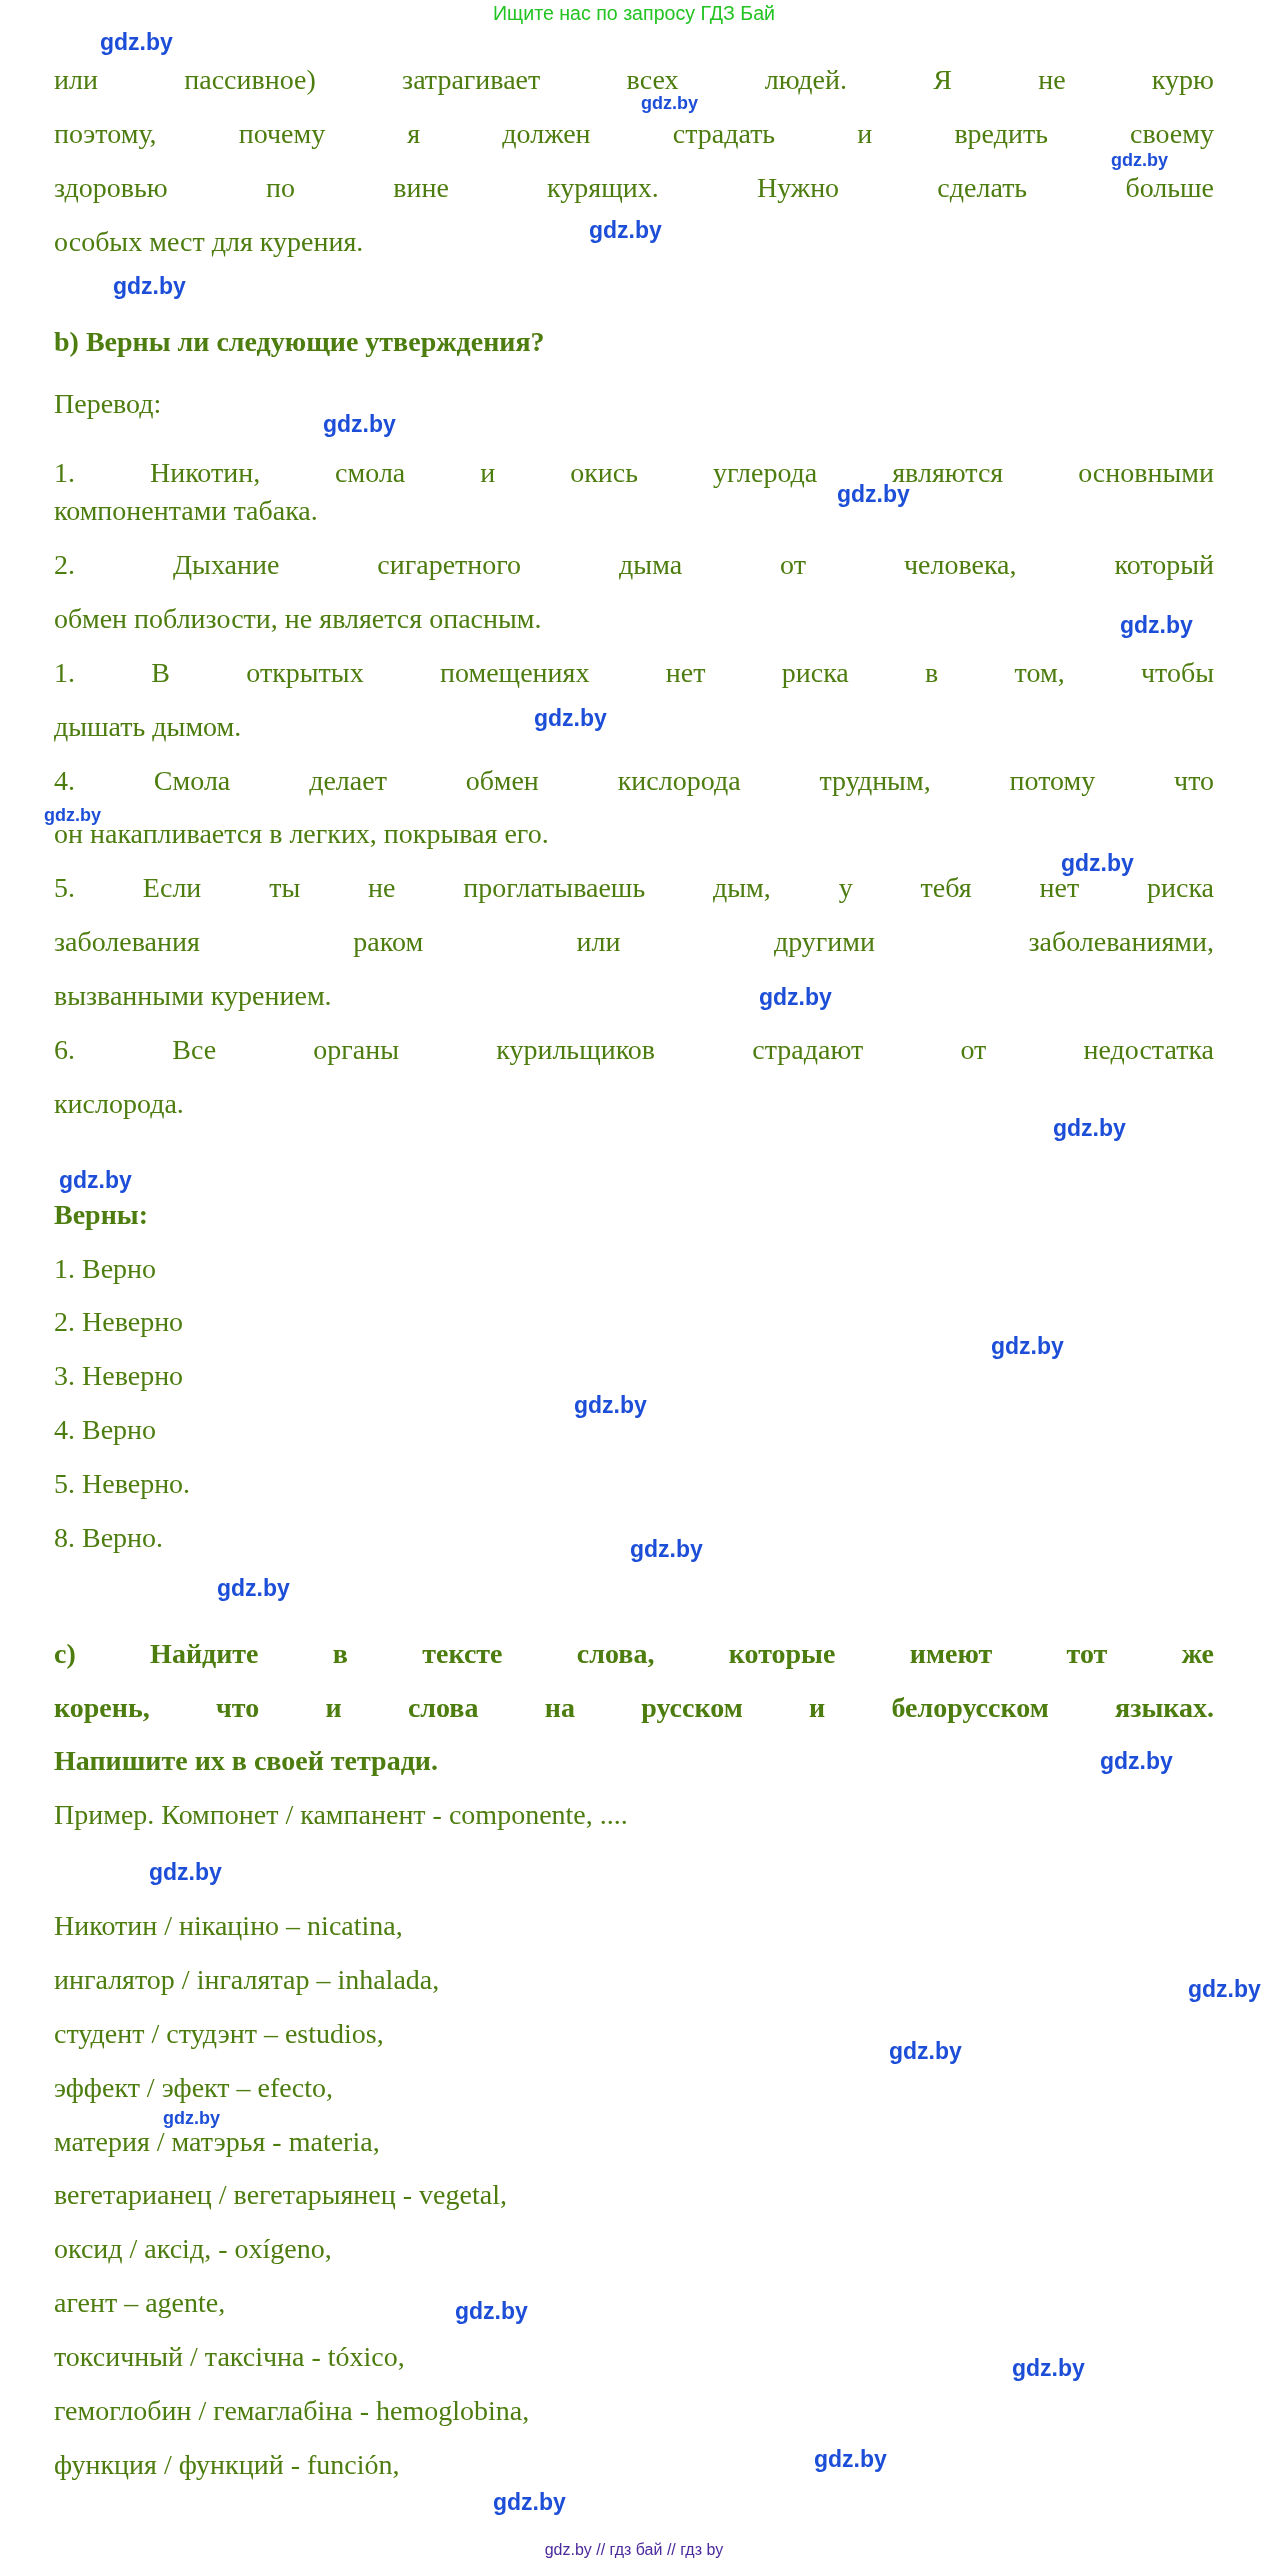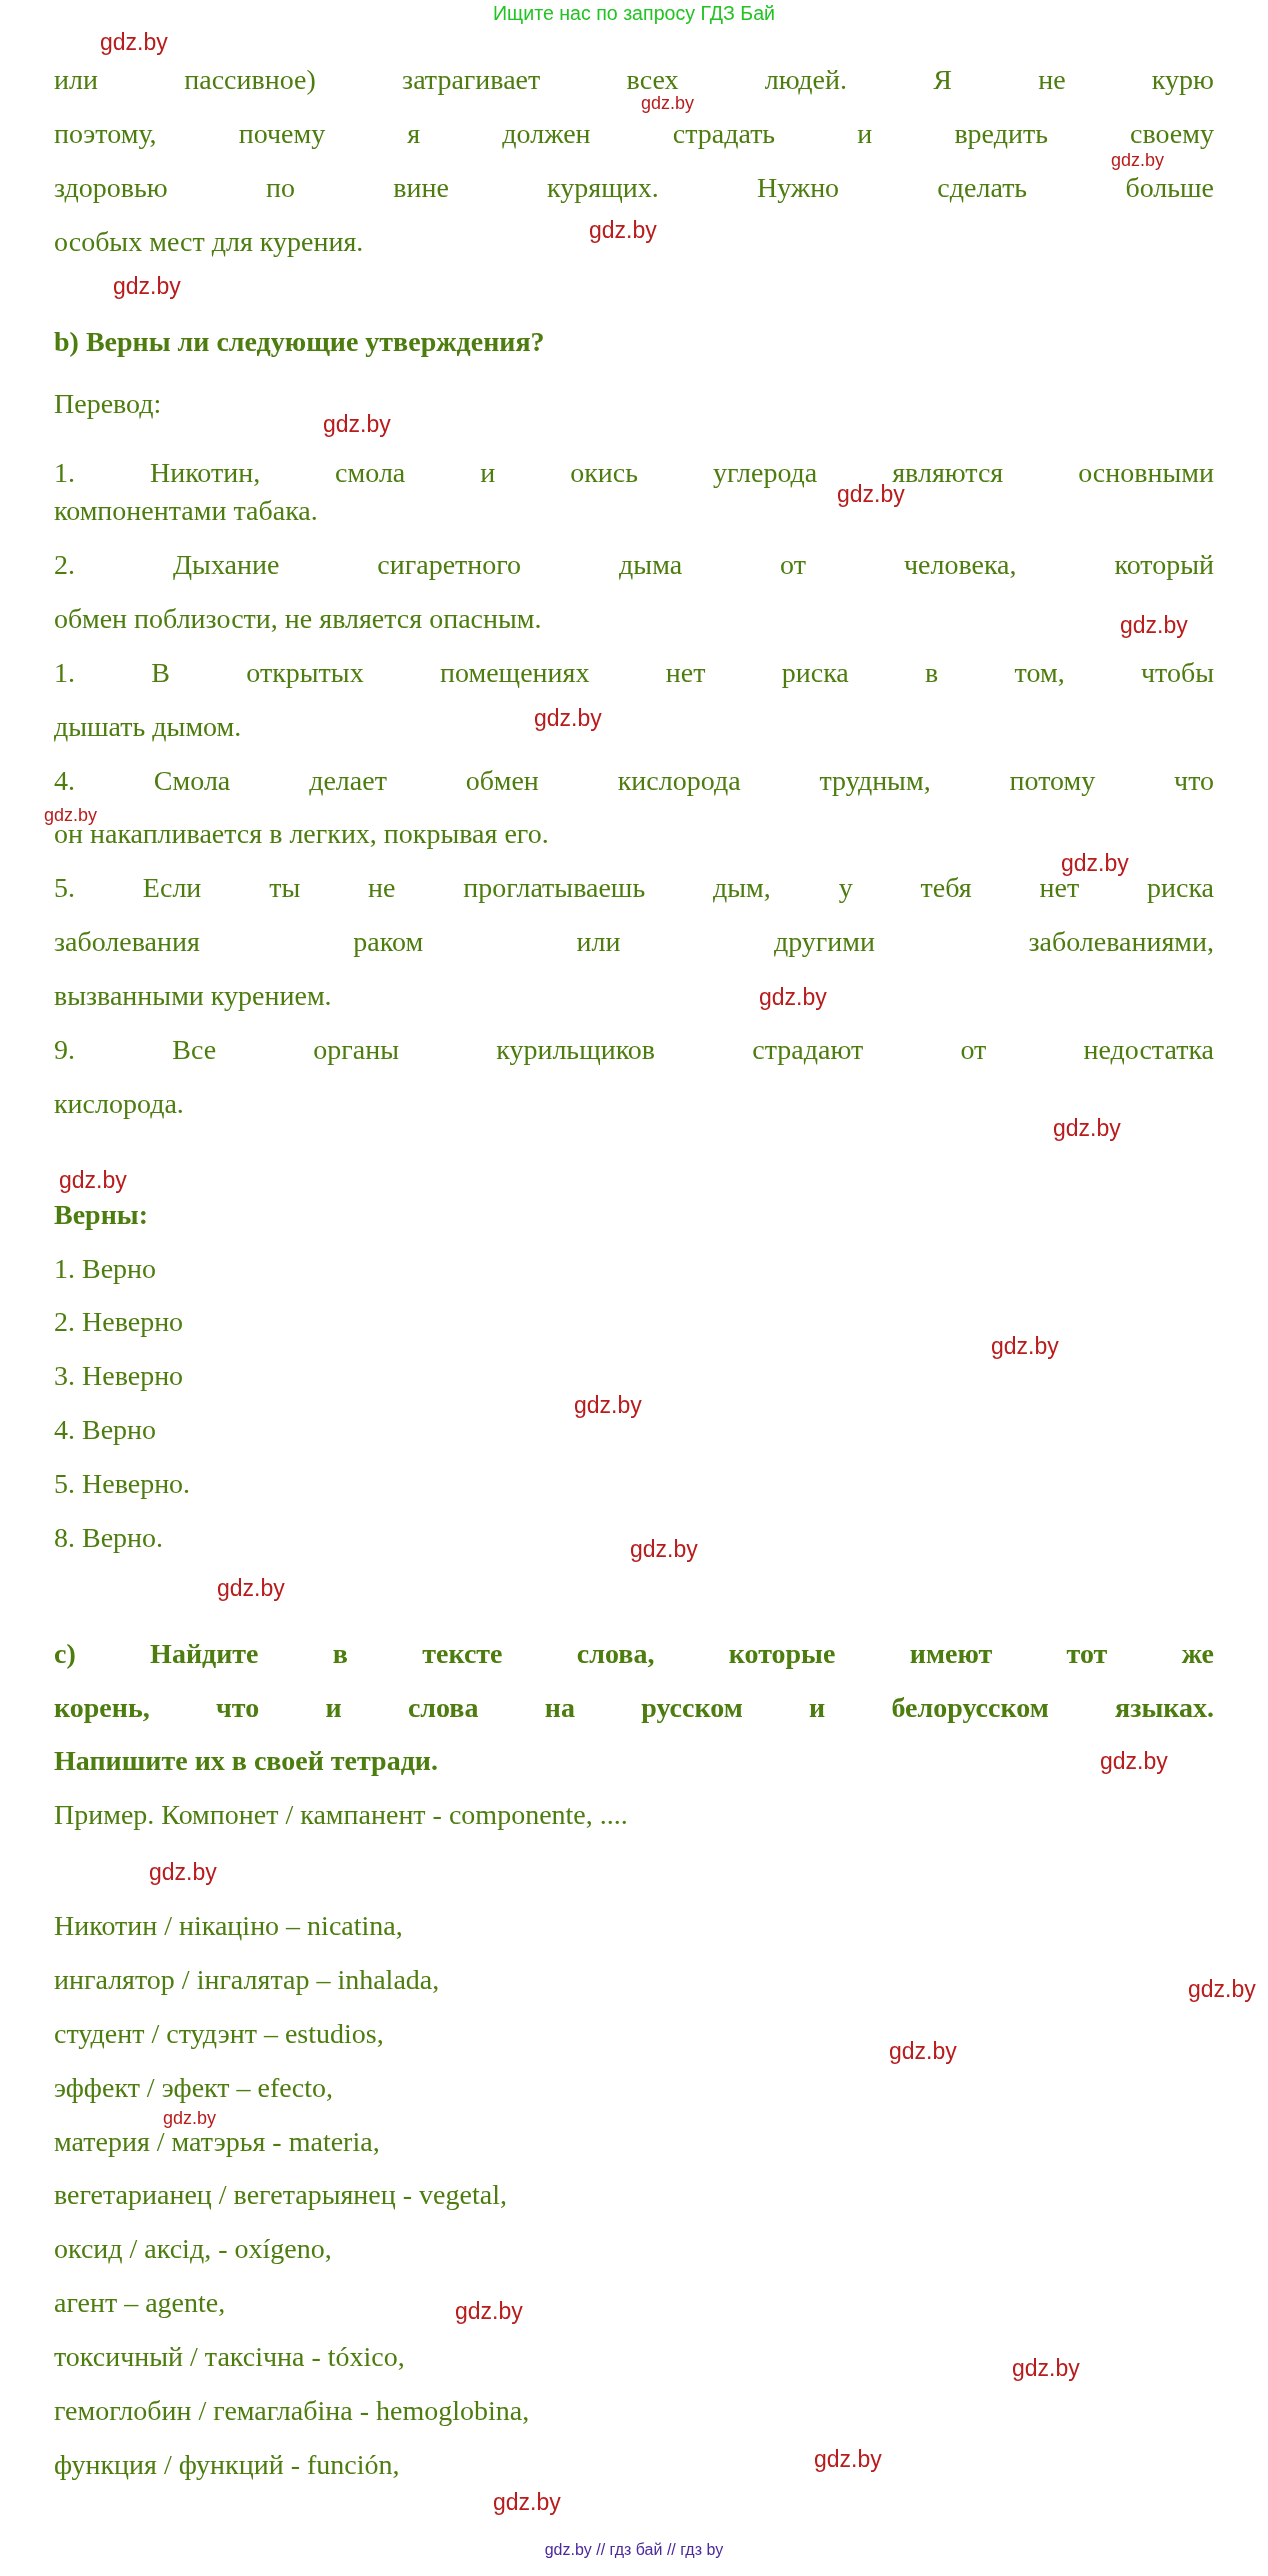--- a/index.html
+++ b/index.html
@@ -3,21 +3,21 @@
 <meta charset="utf-8">
 <style>
   html, body { margin:0; padding:0; background:#ffffff; }
   body { width:1268px; height:2576px; position:relative; overflow:hidden; }
   .top-banner { position:absolute; top:1.6px; left:0; width:1268px; text-align:center;
     font-family:"Liberation Sans", sans-serif; font-size:19.6px; color:#22c322; }
   .line { position:absolute; left:54px; width:1160px; font-family:"Liberation Serif", serif;
     font-size:28px; line-height:49px; color:#4d7c0f; white-space:nowrap; }
   .justify { text-align:justify; text-align-last:justify; white-space:normal; }
   .bold { font-weight:bold; }
-  .wm { position:absolute; font-family:"Liberation Sans", sans-serif; font-size:23px; color:#b91c1c; }
+  .wm { position:absolute; font-family:"Liberation Sans", sans-serif; font-size:23px; color:#1d4ed8;font-weight:bold; }
   .wm.small { font-size:18px; }
   .footer { position:absolute; top:2541px; left:0; width:1268px; text-align:center;
     font-family:"Liberation Sans", sans-serif; font-size:16px; color:#4b2a9c; }
 </style>
 </head>
 <body>
 
 <div class="top-banner">Ищите нас по запросу ГДЗ Бай</div>
 
 <div class="line justify" style="top:55px">или пассивное) затрагивает всех людей. Я не курю</div>
@@ -31,21 +31,21 @@
 <div class="line" style="top:486px">компонентами табака.</div>
 <div class="line justify" style="top:540px">2. Дыхание сигаретного дыма от человека, который</div>
 <div class="line" style="top:594px">обмен поблизости, не является опасным.</div>
 <div class="line justify" style="top:648px">1. В открытых помещениях нет риска в том, чтобы</div>
 <div class="line" style="top:702px">дышать дымом.</div>
 <div class="line justify" style="top:756px">4. Смола делает обмен кислорода трудным, потому что</div>
 <div class="line" style="top:809px">он накапливается в легких, покрывая его.</div>
 <div class="line justify" style="top:863px">5. Если ты не проглатываешь дым, у тебя нет риска</div>
 <div class="line justify" style="top:917px">заболевания раком или другими заболеваниями,</div>
 <div class="line" style="top:971px">вызванными курением.</div>
-<div class="line justify" style="top:1025px">9. Все органы курильщиков страдают от недостатка</div>
+<div class="line justify" style="top:1025px">6. Все органы курильщиков страдают от недостатка</div>
 <div class="line" style="top:1079px">кислорода.</div>
 
 <div class="line bold" style="top:1190px">Верны:</div>
 <div class="line" style="top:1244px">1. Верно</div>
 <div class="line" style="top:1297px">2. Неверно</div>
 <div class="line" style="top:1351px">3. Неверно</div>
 <div class="line" style="top:1405px">4. Верно</div>
 <div class="line" style="top:1459px">5. Неверно.</div>
 <div class="line" style="top:1513px">8. Верно.</div>
 

